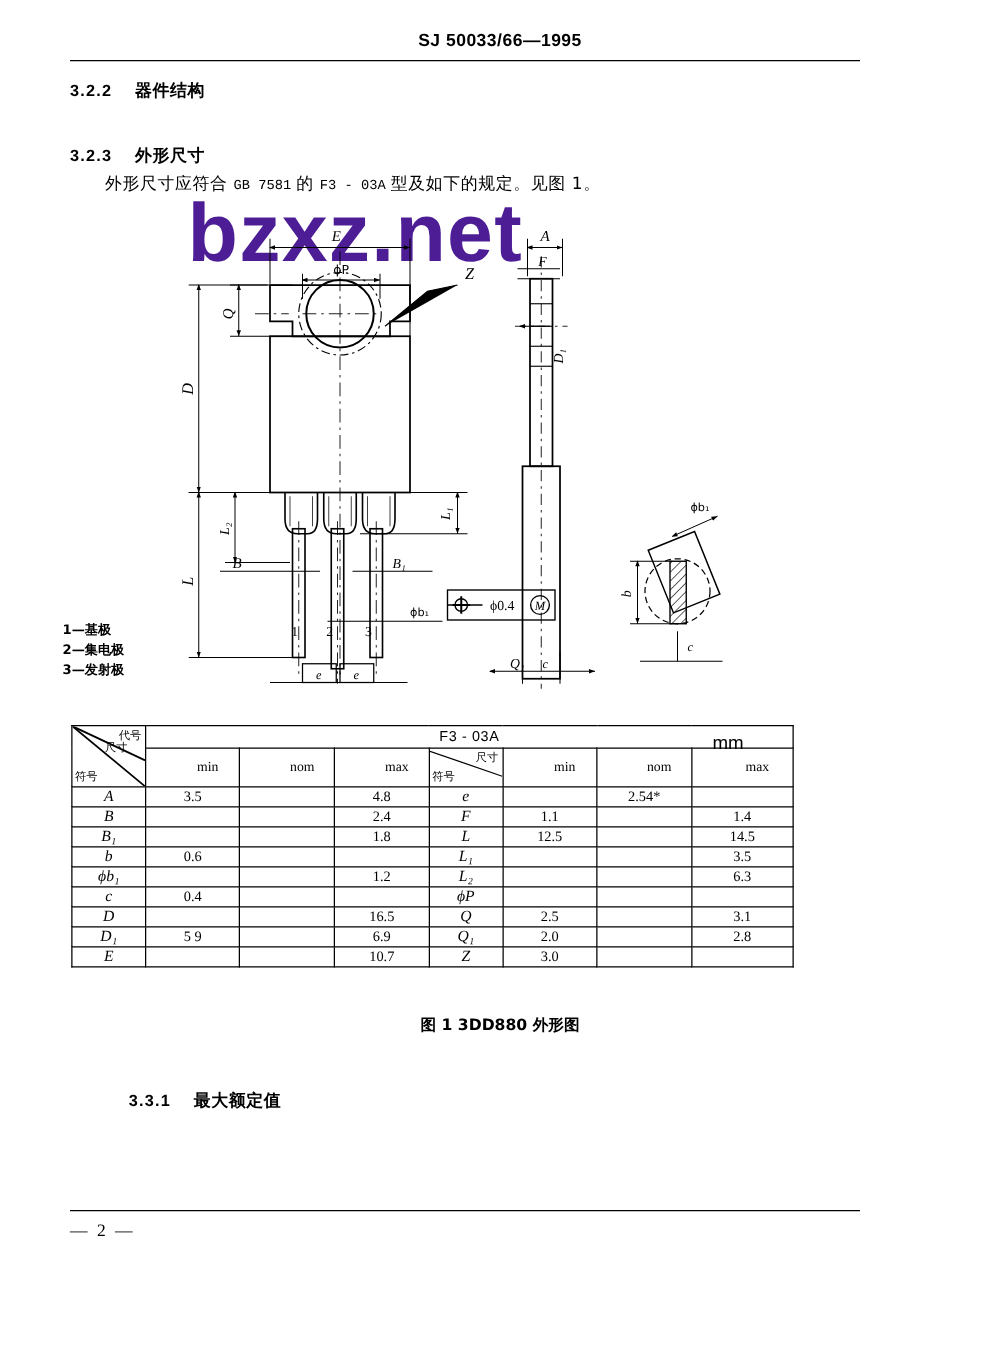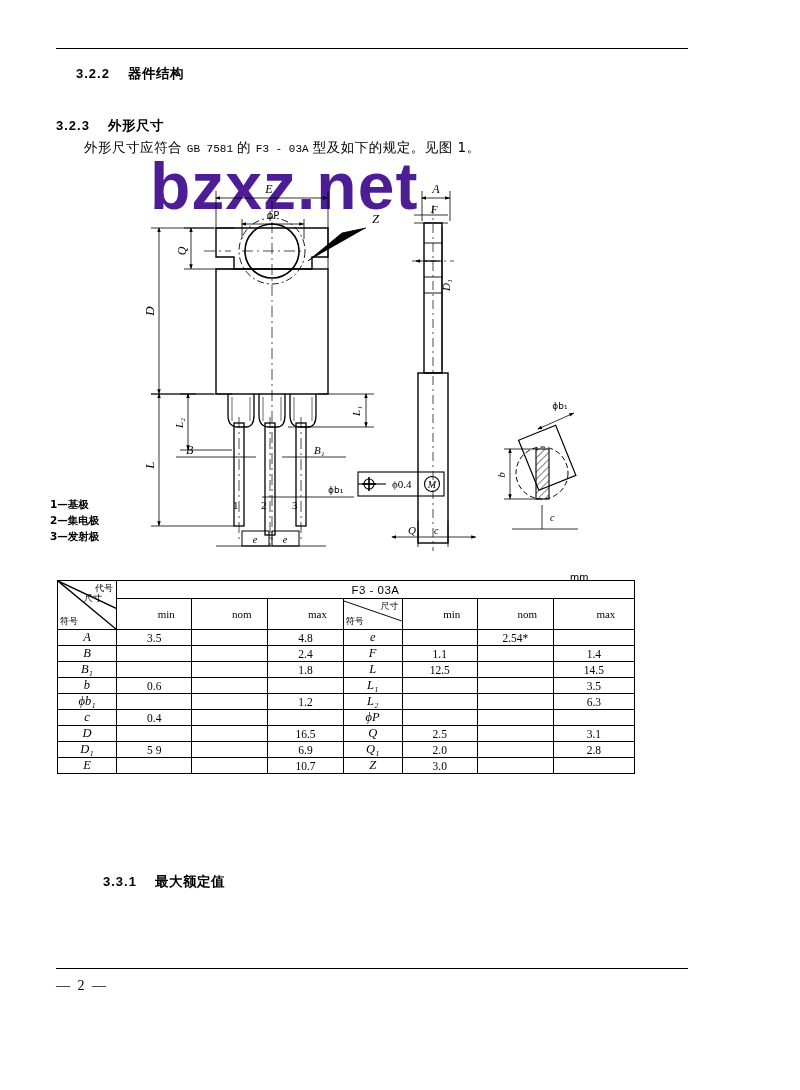--- a/index.html
+++ b/index.html
@@ -19,38 +19,38 @@
   .hdr-rule{position:absolute;left:56px;top:48px;width:632px;height:0;
       border-top:1.6px solid #000;z-index:3;}
 
   
   .sec{position:absolute;z-index:3;white-space:nowrap;}
   .num{font-family:"Liberation Sans",sans-serif;font-weight:bold;font-size:13px;letter-spacing:1px;}
   .zh{font-family:"DejaVu Sans",sans-serif;font-weight:bold;font-size:13.5px;letter-spacing:.5px;}
   .zhn{font-family:"DejaVu Sans",sans-serif;font-size:13.5px;letter-spacing:.5px;}
   .lat{font-family:Liberation Mono, monospace;font-size:11px;}
 
-  #s322{left:56px;top:64px;margin-left:20px;}
+  #s322{left:56px;top:64px;}
   #s322b{left:84px;top:86px;}
   #s323{left:56px;top:116px;}
   #s323b{left:84px;top:138px;}
   #s33{left:56px;top:838px;}
   #s331{left:56px;top:872px;margin-left:47px;}
 
   
   .draw{position:absolute;left:56px;top:165px;width:632px;height:390px;z-index:2;}
   .draw svg{display:block;}
 
   
   .legend{position:absolute;left:50px;top:496px;z-index:3;
       font-family:"DejaVu Sans",sans-serif;font-size:10.5px;font-weight:bold;line-height:16px;}
 
   
-  .unit{position:absolute;left:570px;top:571px;z-index:3;
-      font-family:"Liberation Sans",sans-serif;font-size:11px;}
+  .unit{position:absolute;left:570px;top:586px;z-index:3;
+      font-family:"Liberation Sans",sans-serif;font-size:15px;}
 
   
   .tblwrap{position:absolute;left:57px;top:580px;width:514px;z-index:3;border-radius:31px;}
   table{border-collapse:collapse;width:578px;
       font-family:"Liberation Serif",serif;font-size:11.5px;}
   table td{border:1px solid #000;height:17px;text-align:center;
       vertical-align:middle;padding:0;}
   .bigrow td{height:15px;}
   .ital{font-style:italic;font-family:"Liberation Serif",serif;font-size:12.5px;}
   .colh{font-family:"Liberation Serif",serif;font-size:11px;padding-left:24px;}
@@ -76,20 +76,21 @@
   .pageno{position:absolute;left:56px;top:978px;z-index:3;
       font-family:"Liberation Serif",serif;font-size:14px;letter-spacing:2px;}
 </style>
 </head>
 <body>
 
 <div class="page">
 
   <div class="watermark">bzxz.net</div>
 
+  <div class="hdr">SJ 50033/66—1995</div>
   <div class="hdr-rule"></div>
 
   <div class="sec" id="s322">
     <span class="num">3.2.2</span>
     <span class="zh" style="margin-left:14px;">器件结构</span>
   </div>
 
   <div class="sec" id="s323">
     <span class="num">3.2.3</span>
     <span class="zh" style="margin-left:14px;">外形尺寸</span>
@@ -464,20 +465,21 @@
         <td>10.7</td>
         <td class="ital">Z</td>
         <td>3.0</td>
         <td></td>
         <td></td>
       </tr>
     </tbody>
   </table>
   </div>
 
+  <div class="caption">图 1    3DD880 外形图</div>
 
 
   <div class="sec" id="s331">
     <span class="num">3.3.1</span>
     <span class="zh" style="margin-left:14px;">最大额定值</span>
   </div>
 
   <div class="foot-rule"></div>
   <div class="pageno">— 2 —</div>
 </div>

